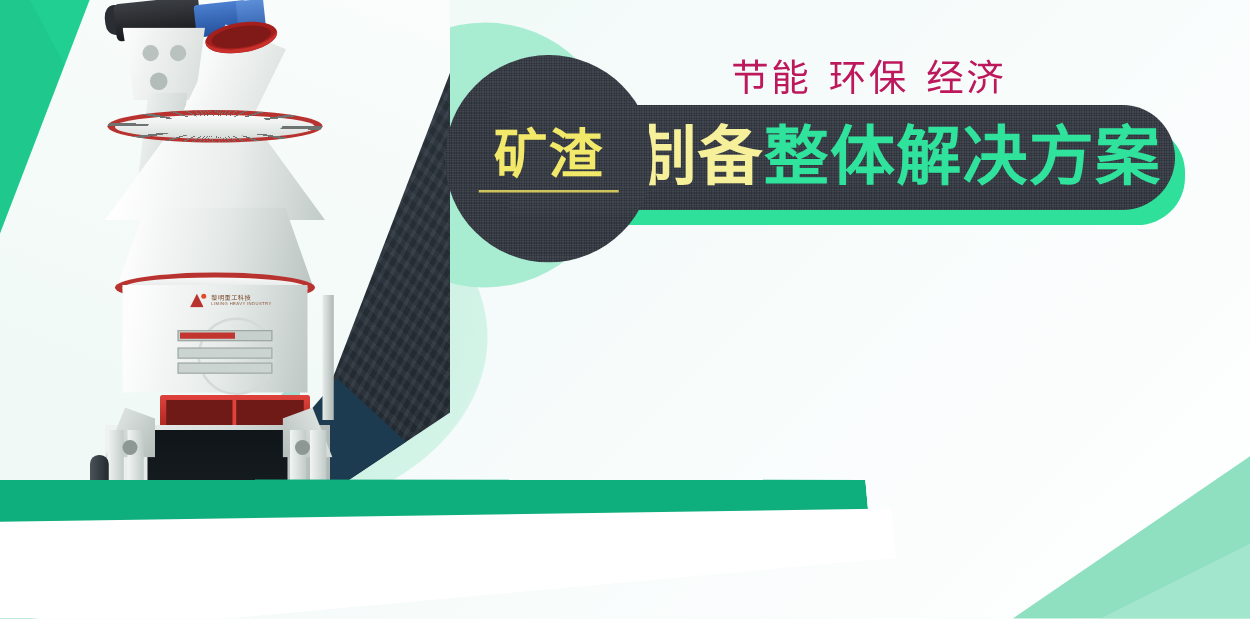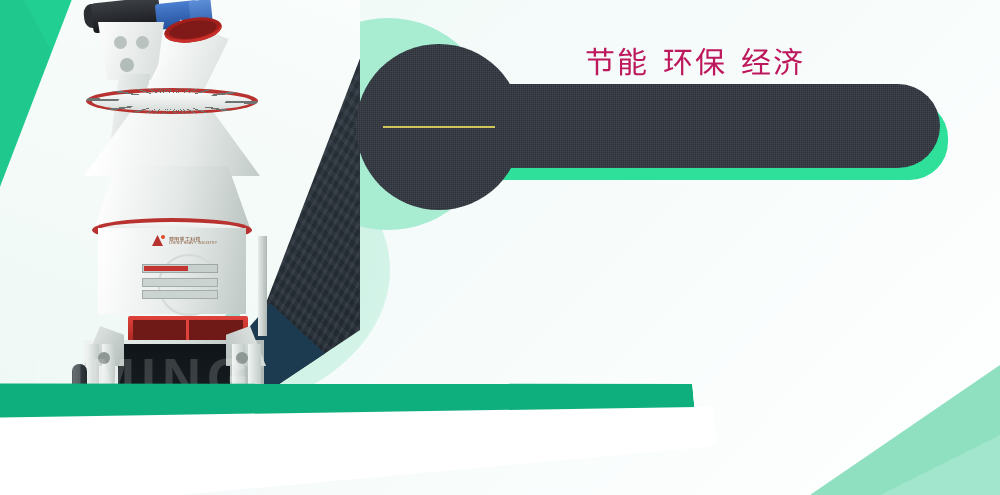--- a/index.html
+++ b/index.html
@@ -347,35 +347,38 @@
       <div class="m col c3"></div>
       <div class="m col c4"></div>
       <div class="m eye1"></div>
       <div class="m eye2"></div>
       <div class="m tank"></div>
       <div class="m motorbot"></div>
       <div class="m motorbot2"></div>
       <div class="m plinth"></div>
     </div>
 
-    <div class="watermark">LIMING</div>
   </div>
 
   <div class="swoosh"></div>
   <div class="white-base"></div>
 
   <div class="br-tri"></div>
   <div class="br-tri2"></div>
 
   <div class="tagline">
     <span>节能</span><span>环保</span><span>经济</span>
   </div>
 
   <div class="green-bar"></div>
   <div class="dark-bar"></div>
 
+  <div class="headline">
+    <span class="hl-y">制备</span><span class="hl-g">整体解决方案</span>
+  </div>
 
   <div class="badge">
+    <div class="badge-line">矿渣</div>
     <div class="badge-rule"></div>
   </div>
 
 
 </div>
 
 </body></html>

